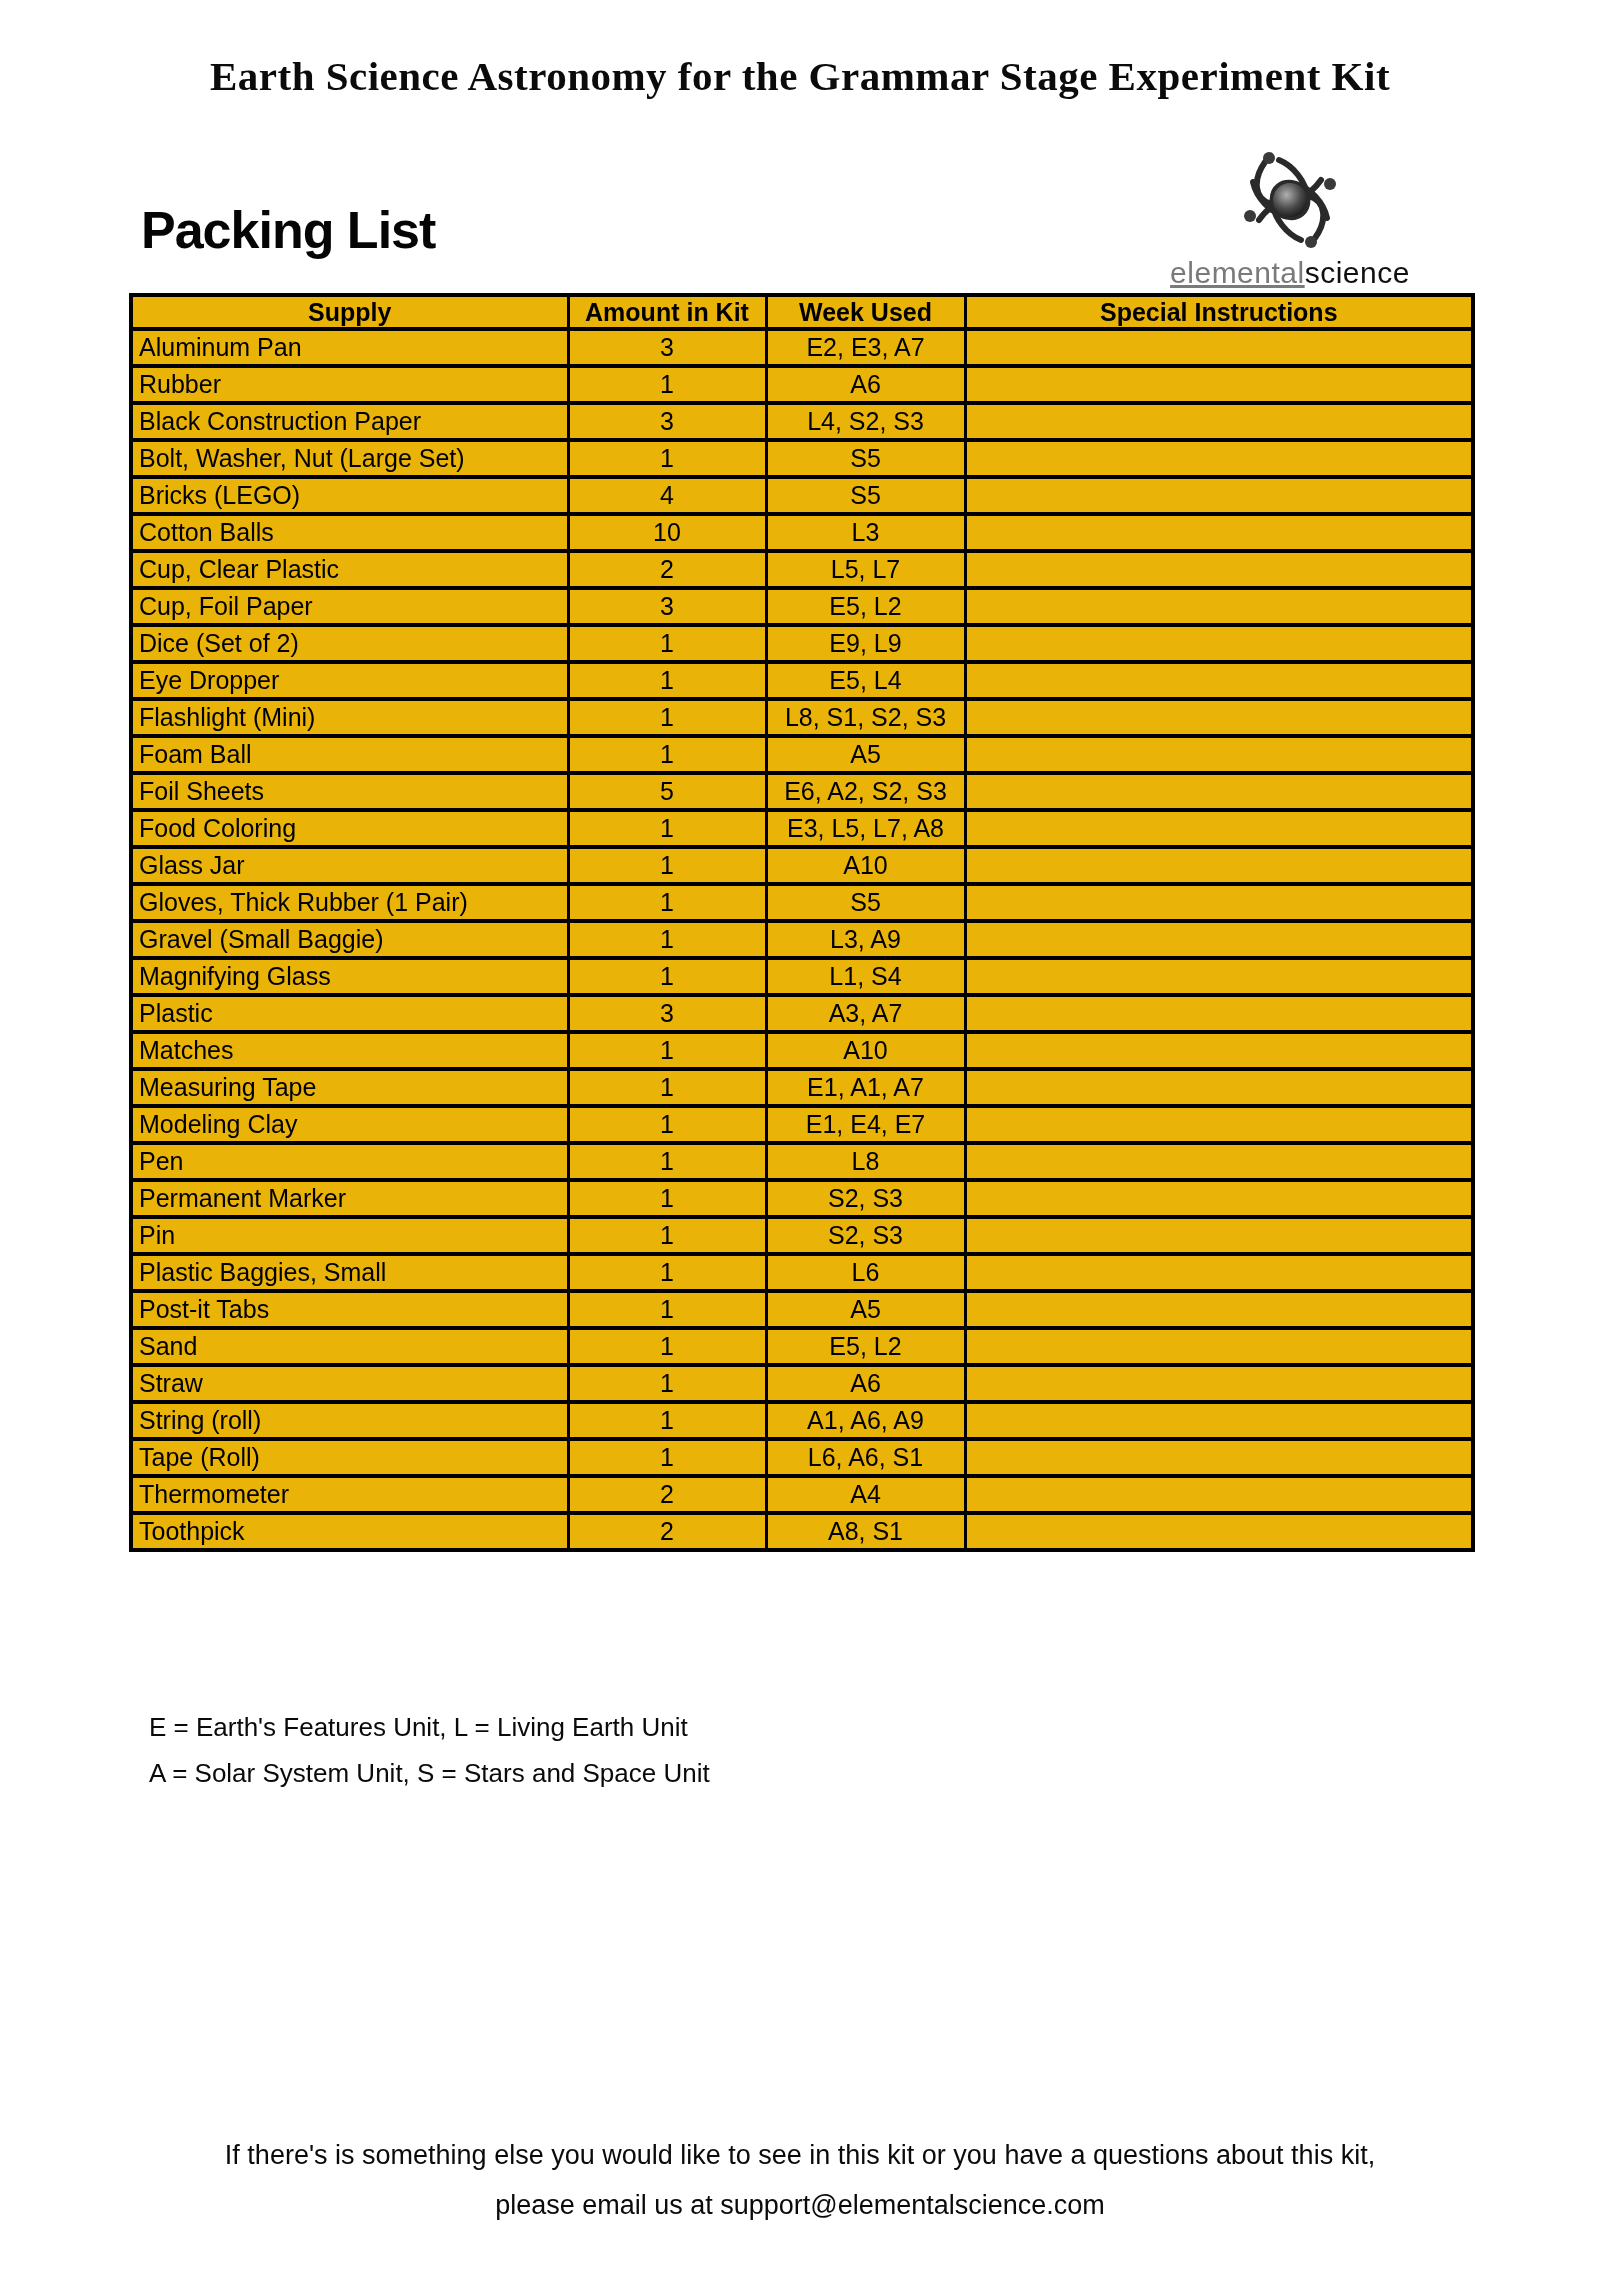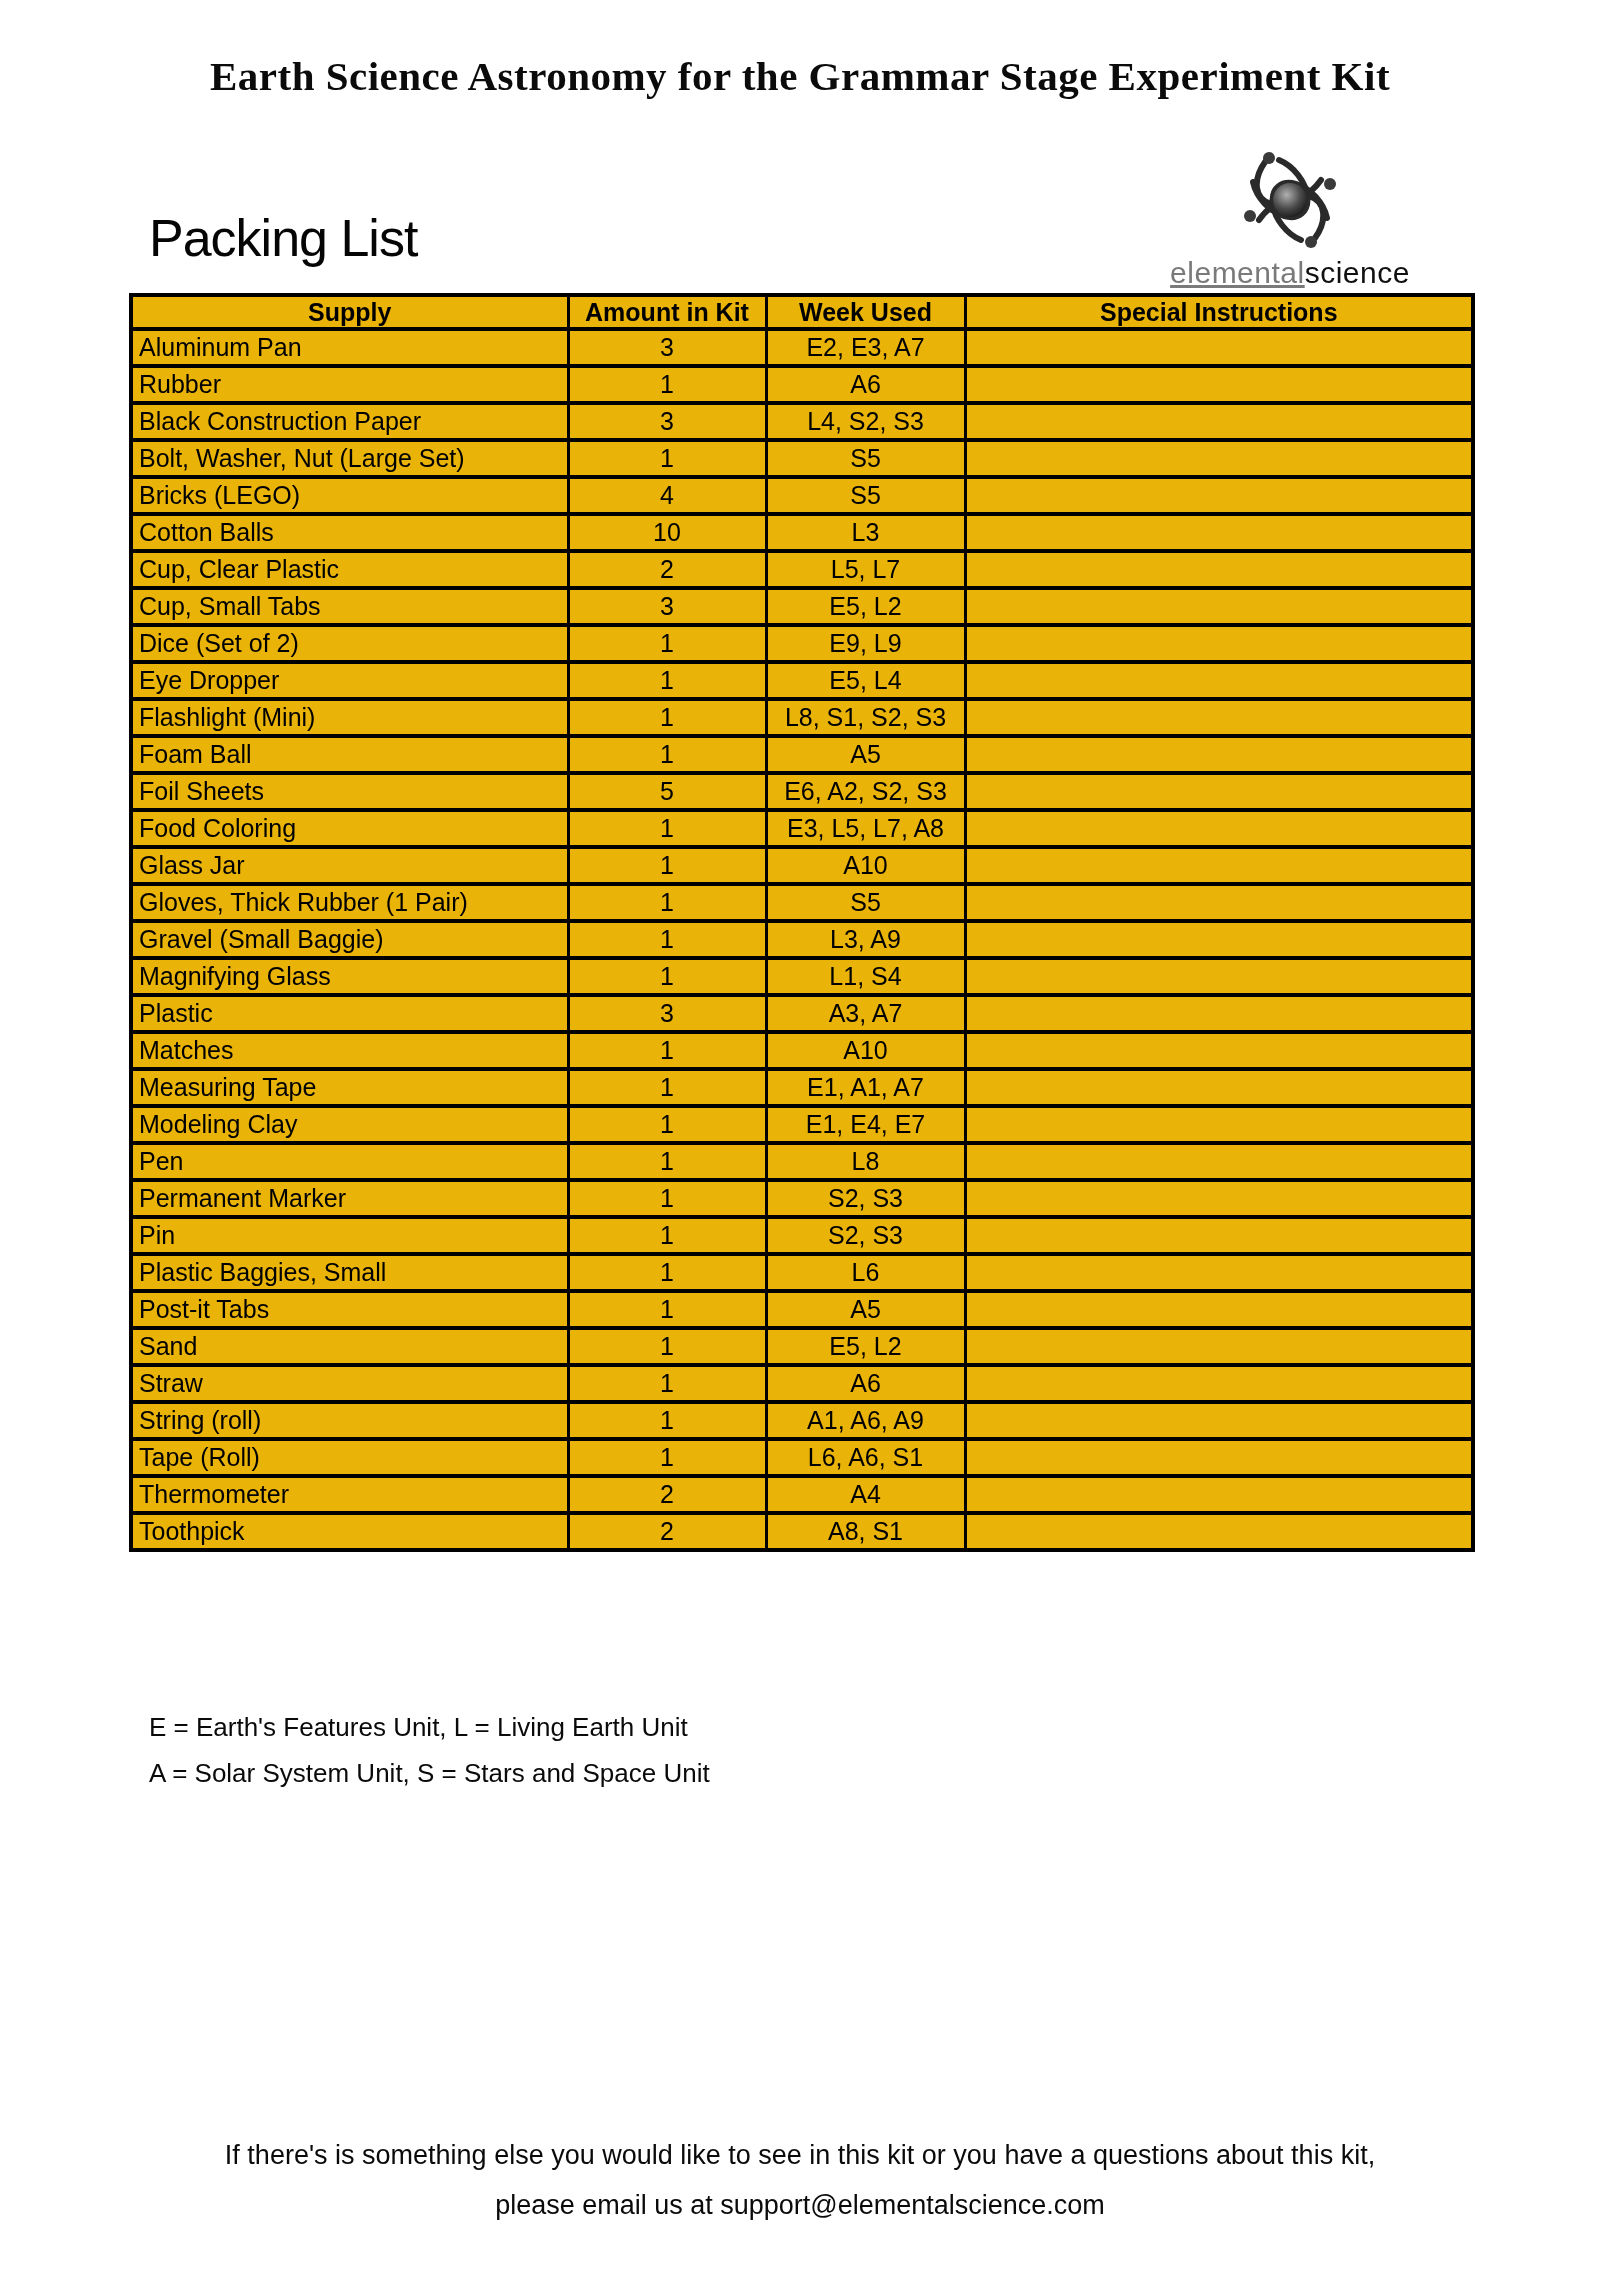--- a/index.html
+++ b/index.html
@@ -16,22 +16,22 @@
   .doc-title {
     position: absolute; top: 52px; left: 0; width: 100%;
     margin: 0; text-align: center;
     font-size: 41px; font-weight: 800; letter-spacing: 0.5px;
     color: #0b0b0b;
     font-family: Liberation Serif, serif;
   }
 
   .heading {
     position: absolute; top: 192px; left: 133px;
-    margin: 16px;
-    font-size: 52px; font-weight: 400; letter-spacing: -1px;
+    margin: 8px;
+    font-size: 52px; font-weight: 700; letter-spacing: -1px;
     color: #050505;
   }
 
   .logo {
     position: absolute; top: 148px; right: 160px;
     width: 300px; text-align: center;
   }
   .logo svg { display: block; margin: 0 auto; }
   .wordmark { margin-top: 4px; font-size: 30px; letter-spacing: 0.5px; white-space: nowrap; }
   .brand-light { color: #7a7a7a; font-weight: 400; text-decoration: underline; }
@@ -158,21 +158,21 @@
           <td>L3</td>
           <td></td>
         </tr>
         <tr>
           <td>Cup, Clear Plastic</td>
           <td>2</td>
           <td>L5, L7</td>
           <td></td>
         </tr>
         <tr>
-          <td>Cup, Small Tabs</td>
+          <td>Cup, Foil Paper</td>
           <td>3</td>
           <td>E5, L2</td>
           <td></td>
         </tr>
         <tr>
           <td>Dice (Set of 2)</td>
           <td>1</td>
           <td>E9, L9</td>
           <td></td>
         </tr>

